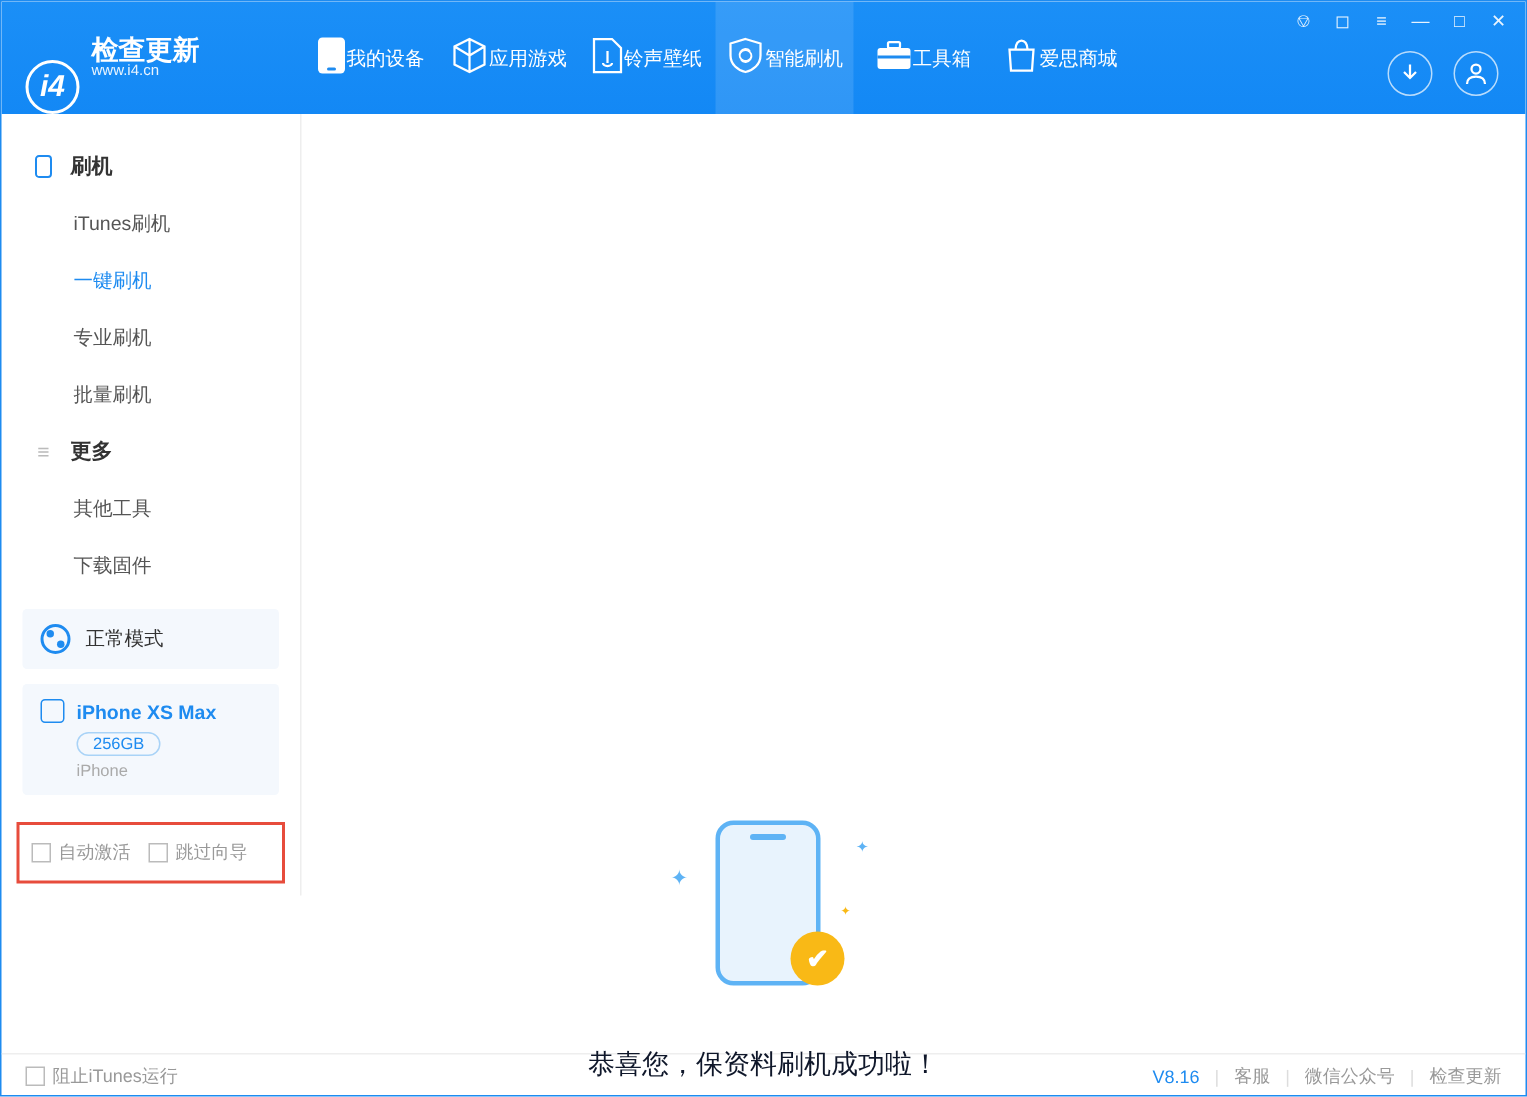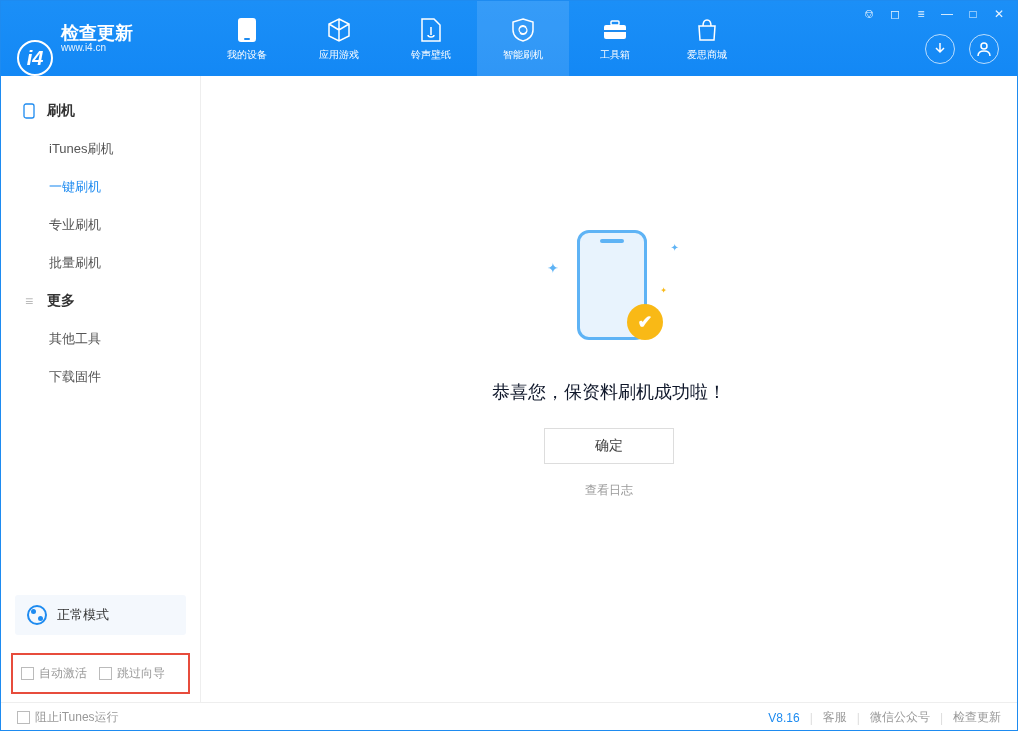--- a/index.html
+++ b/index.html
@@ -7,32 +7,32 @@
 
 
 .header { height: 75px; background: linear-gradient(to bottom, #1b8ff7, #1388f5); display: flex; align-items: center; position: relative; }
 .logo-area { display: flex; align-items: center; padding-left: 16px; width: 200px; }
 .logo-icon { width: 36px; height: 36px; border: 2px solid #fff; border-radius: 50%; display: flex; align-items: center; justify-content: center; color: #fff; font-weight: bold; font-size: 20px; font-style: italic; margin-top: 39px; }
 .logo-text { margin-left: 8px; color: #fff; }
 .logo-title { font-size: 18px; font-weight: bold; line-height: 1; }
 .logo-sub { font-size: 10px; opacity: 0.9; }
 
 .nav-tabs { display: flex; height: 100%; }
-.nav-tab { width: 92px; height: 100%; display: flex; flex-direction: column; align-items: center; justify-content: center; color: #fff; font-size: 10px; cursor: pointer; position: relative; }
+.nav-tab { width: 92px; height: 100%; display: flex; align-items: center; justify-content: center; color: #fff; font-size: 13px; cursor: pointer; position: relative; }
 .nav-tab.active { background: rgba(255,255,255,0.12); }
 .nav-tab .icon-slot { height: 28px; display: flex; align-items: center; justify-content: center; margin-bottom: 4px; }
 
 .title-controls { position: absolute; top: 6px; right: 10px; display: flex; gap: 10px; color: #fff; font-size: 12px; opacity: 0.9; }
 .title-controls span { cursor: pointer; width: 16px; text-align: center; }
 
 .header-circles { position: absolute; right: 18px; bottom: 12px; display: flex; gap: 14px; }
 .hcircle { width: 30px; height: 30px; border: 1.5px solid rgba(255,255,255,0.7); border-radius: 50%; display: flex; align-items: center; justify-content: center; color: #fff; cursor: pointer; }
 
 
-.body { display: flex; height: 626px; }
+.body { display: flex; height: 626px; flex-direction: column; }
 .sidebar { width: 200px; border-right: 1px solid #eee; display: flex; flex-direction: column; }
 .side-scroll { flex: 1; padding-top: 16px; overflow: hidden; }
 .side-group-title { display: flex; align-items: center; gap: 10px; padding: 10px 20px; font-size: 14px; color: #333; font-weight: bold; }
 .side-group-title .gicon { width: 16px; height: 16px; display: flex; align-items: center; justify-content: center; color: #1e8bf0; }
 .side-item { padding: 10px 20px 10px 48px; font-size: 13px; color: #555; cursor: pointer; }
 .side-item.active { color: #1e8bf0; }
 
 .mode-box { margin: 10px 14px; background: #f4f8fd; border-radius: 3px; padding: 10px 12px; display: flex; align-items: center; gap: 10px; font-size: 13px; color: #333; }
 .mode-box .micon { width: 20px; height: 20px; border: 2px solid #1e8bf0; border-radius: 50%; position: relative; }
 .mode-box .micon::before, .mode-box .micon::after { content: ''; position: absolute; width: 5px; height: 5px; background: #1e8bf0; border-radius: 50%; }
@@ -182,20 +182,28 @@
       </div>
       <div class="side-item">其他工具</div>
       <div class="side-item">下载固件</div>
     </div>
 
     <div class="mode-box">
       <span class="micon"></span>
       <span>正常模式</span>
     </div>
 
+    <div class="device-box">
+      <div class="drow">
+        <span class="dicon"></span>
+        <span>iPhone XS Max</span>
+      </div>
+      <span class="capacity">256GB</span>
+      <div class="dtype">iPhone</div>
+    </div>
 
     <div class="highlight-box">
       <label class="cb">
         <span class="cb-box"></span>
         <span>自动激活</span>
       </label>
       <label class="cb">
         <span class="cb-box"></span>
         <span>跳过向导</span>
       </label>

